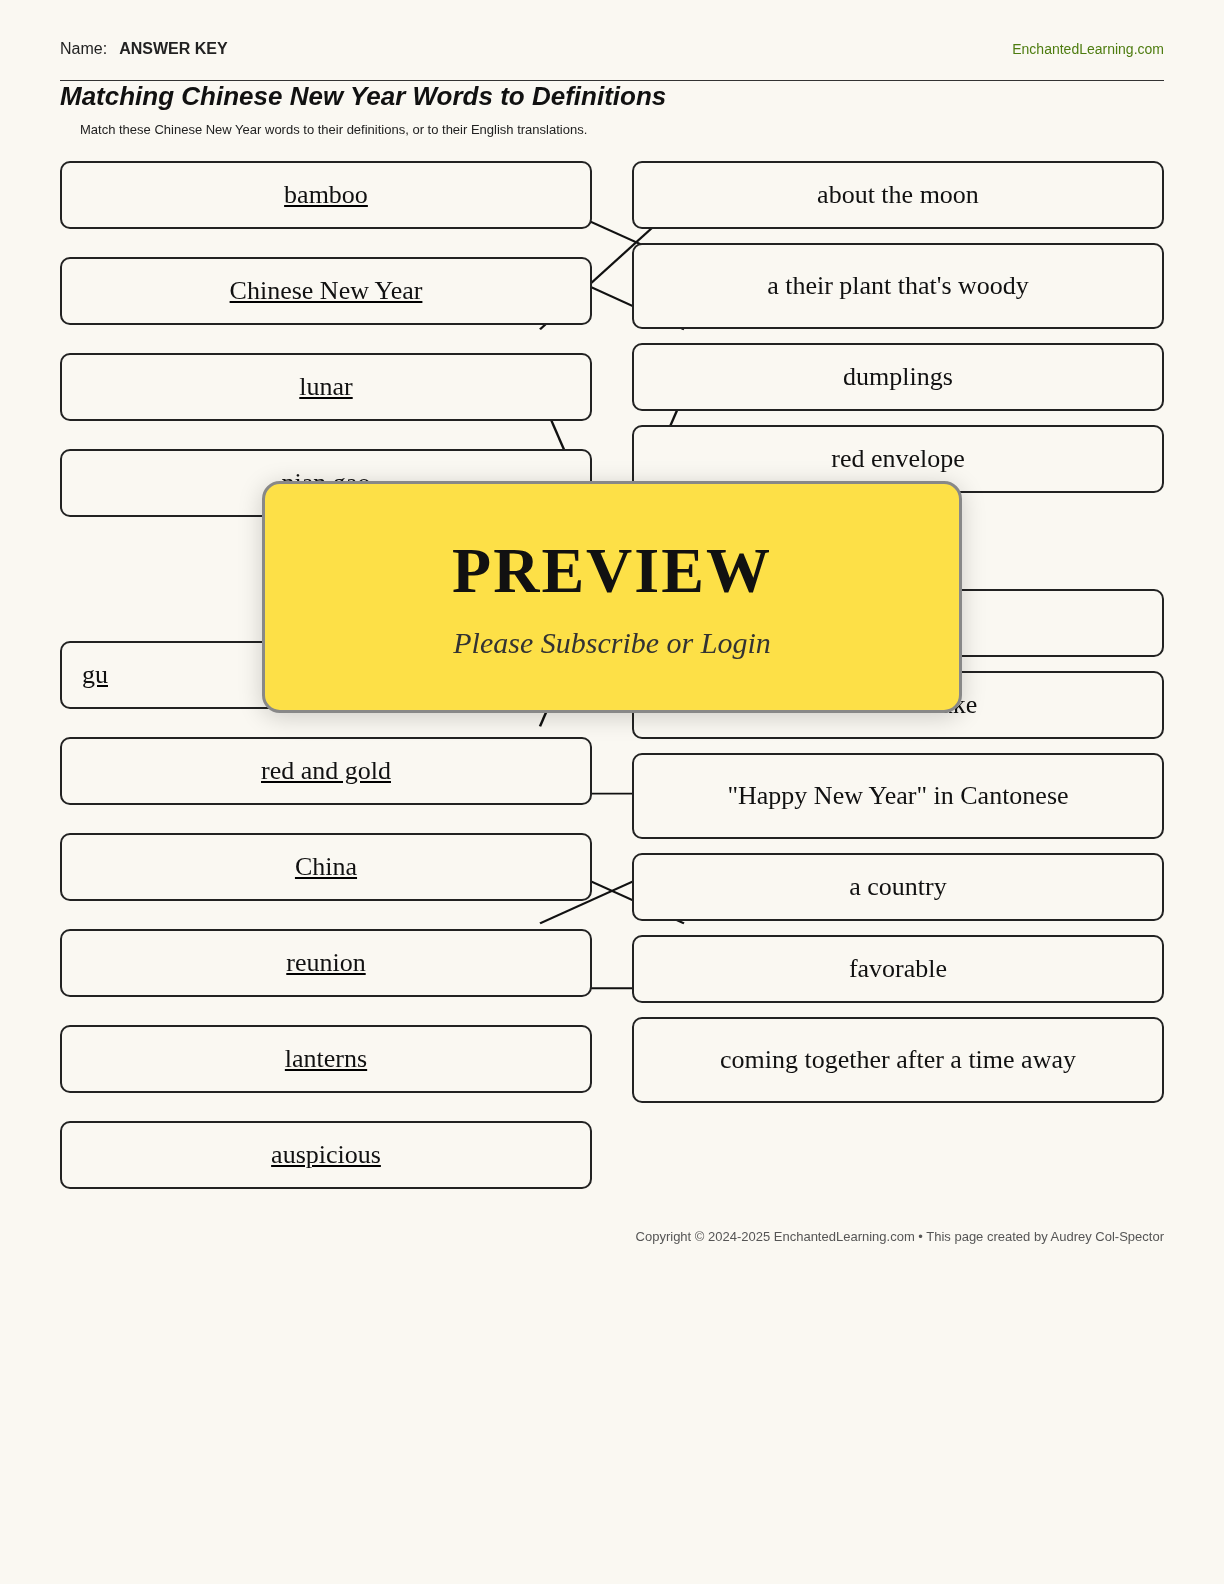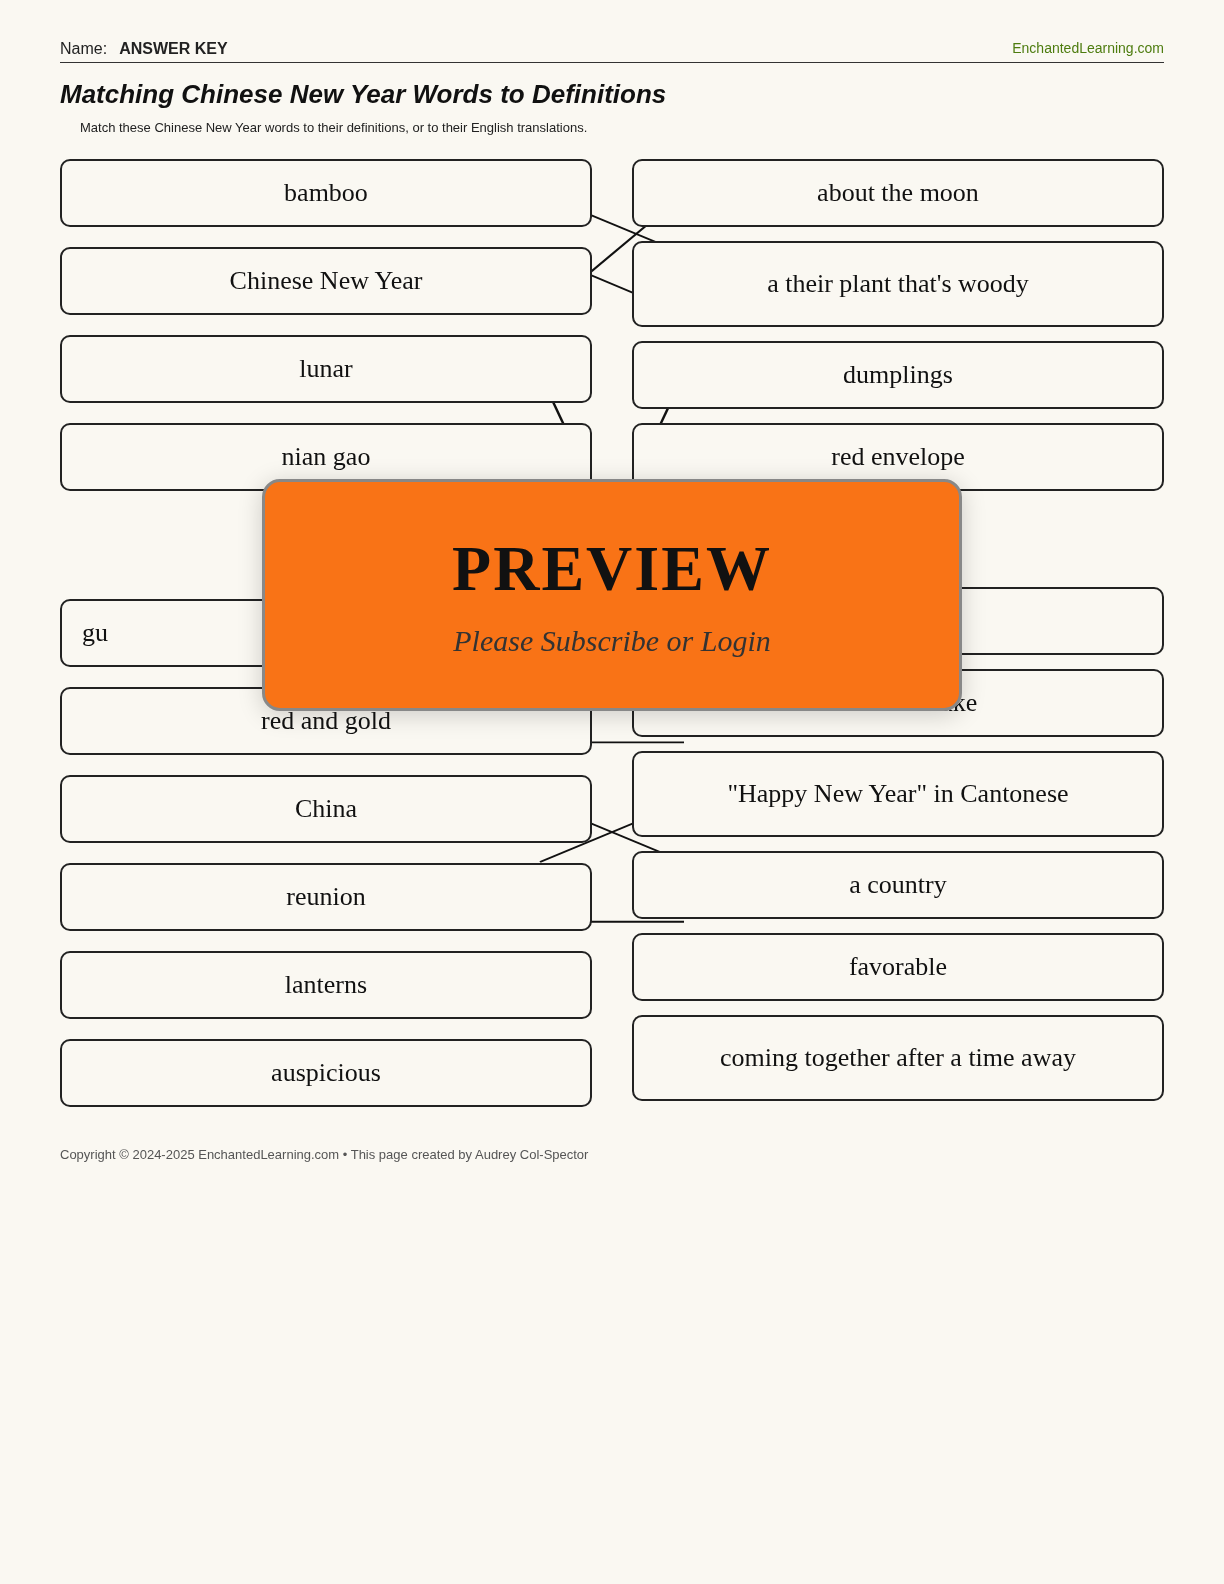--- a/index.html
+++ b/index.html
@@ -9,24 +9,23 @@
       font-family: 'Comic Sans MS', 'Chalkboard SE', cursive;
       width: 1224px;
       min-height: 1584px;
       position: relative;
       padding: 40px 60px 60px 60px;
     }
 
     .header-row {
       display: flex;
       justify-content: space-between;
-      align-items: flex-start;
-      margin-bottom: 16px;
+      align-items: center;
       border-bottom: 1px solid #333;
-      padding-bottom: 4px;
+      padding-bottom: 22px;
     }
 
     .name-line {
       font-family: Arial, sans-serif;
       font-size: 16px;
       color: #222;
     }
 
     .name-value {
       font-weight: bold;
@@ -74,22 +73,23 @@
       display: grid;
       grid-template-columns: 1fr 1fr;
       gap: 0;
       position: relative;
       z-index: 2;
     }
 
     .left-col {
       display: flex;
       flex-direction: column;
-      gap: 20px;
+      gap: 28px;
       padding-right: 20px;
+      text-decoration: underline;
     }
 
     .right-col {
       display: flex;
       flex-direction: column;
       gap: 14px;
       padding-left: 20px;
     }
 
     .word-box {
@@ -109,21 +109,21 @@
     .word-box.tall {
       min-height: 86px;
     }
 
     .preview-overlay {
       position: absolute;
       top: 320px;
       left: 50%;
       transform: translateX(-50%);
       width: 700px;
-      background: #f97316;
+      background: #fde047;
       border: 3px solid #888;
       border-radius: 18px;
       box-shadow: 0 4px 24px rgba(0,0,0,0.18);
       z-index: 10;
       text-align: center;
       padding: 50px 60px 50px 60px;
     }
 
     .preview-title {
       font-family: 'Times New Roman', serif;
@@ -136,21 +136,21 @@
 
     .preview-subtitle {
       font-family: 'Times New Roman', serif;
       font-size: 30px;
       font-style: italic;
       color: #333;
     }
 
     .footer {
       margin-top: 40px;
-      text-align: left;
+      text-align: right;
       font-family: Arial, sans-serif;
       font-size: 13px;
       color: #555;
     }
 
     
     .hidden-box {
       border: 2px solid #222;
       border-radius: 10px;
       padding: 14px 20px;

